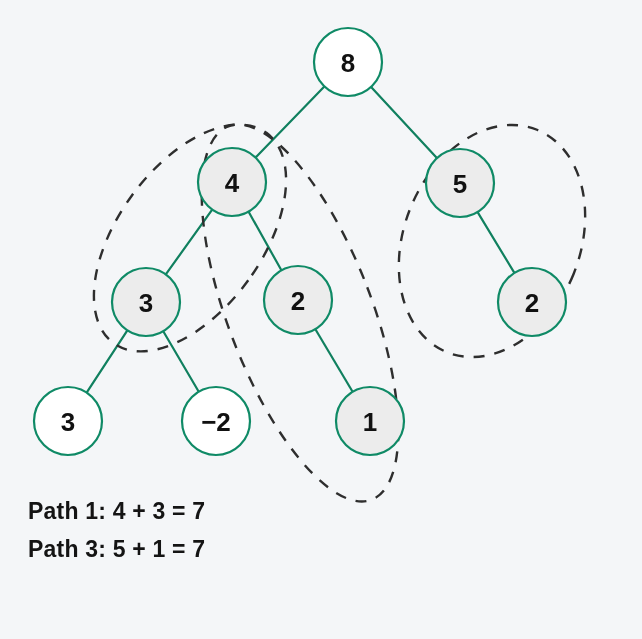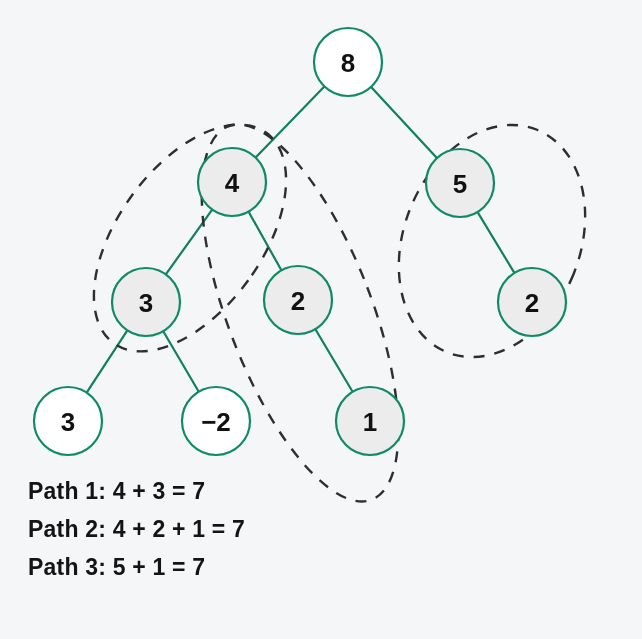--- a/index.html
+++ b/index.html
@@ -44,21 +44,21 @@
   }
   .path-ellipse {
     fill: none;
     stroke-width: 2.4;
     stroke-dasharray: 11 10;
     stroke-linecap: butt;
   }
   #path-legend {
     position: absolute;
     left: 28px;
-    top: 472px;
+    top: 492px;
     width: 560px;
   }
   .path-line {
     font-family: "Liberation Sans", sans-serif;
     font-weight: bold;
     font-size: 23px;
     line-height: 38px;
     color: #141414;
     letter-spacing: 0.2px;
     white-space: nowrap;
@@ -120,17 +120,16 @@
         </g>
         <g>
           <circle cx="370" cy="421" r="34" fill="#ececec" stroke="#0f8a66" class="node-circle"></circle>
           <text x="370" y="422" class="node-label" fill="#111111">1</text>
         </g>
       </g>
   </svg>
 
   <div id="path-legend">
     <div class="path-line">Path 1: 4 + 3 = 7</div>
-    <div class="path-line">Path 2: 4 + 2 + 1 = 7</div>
     <div class="path-line">Path 3: 5 + 1 = 7</div>
   </div>
 
 </div>
 
 </body></html>

